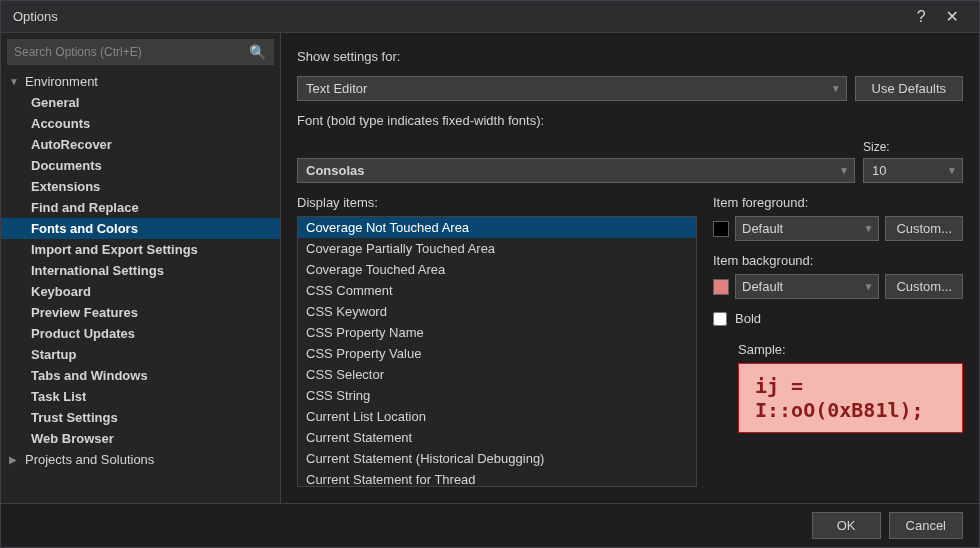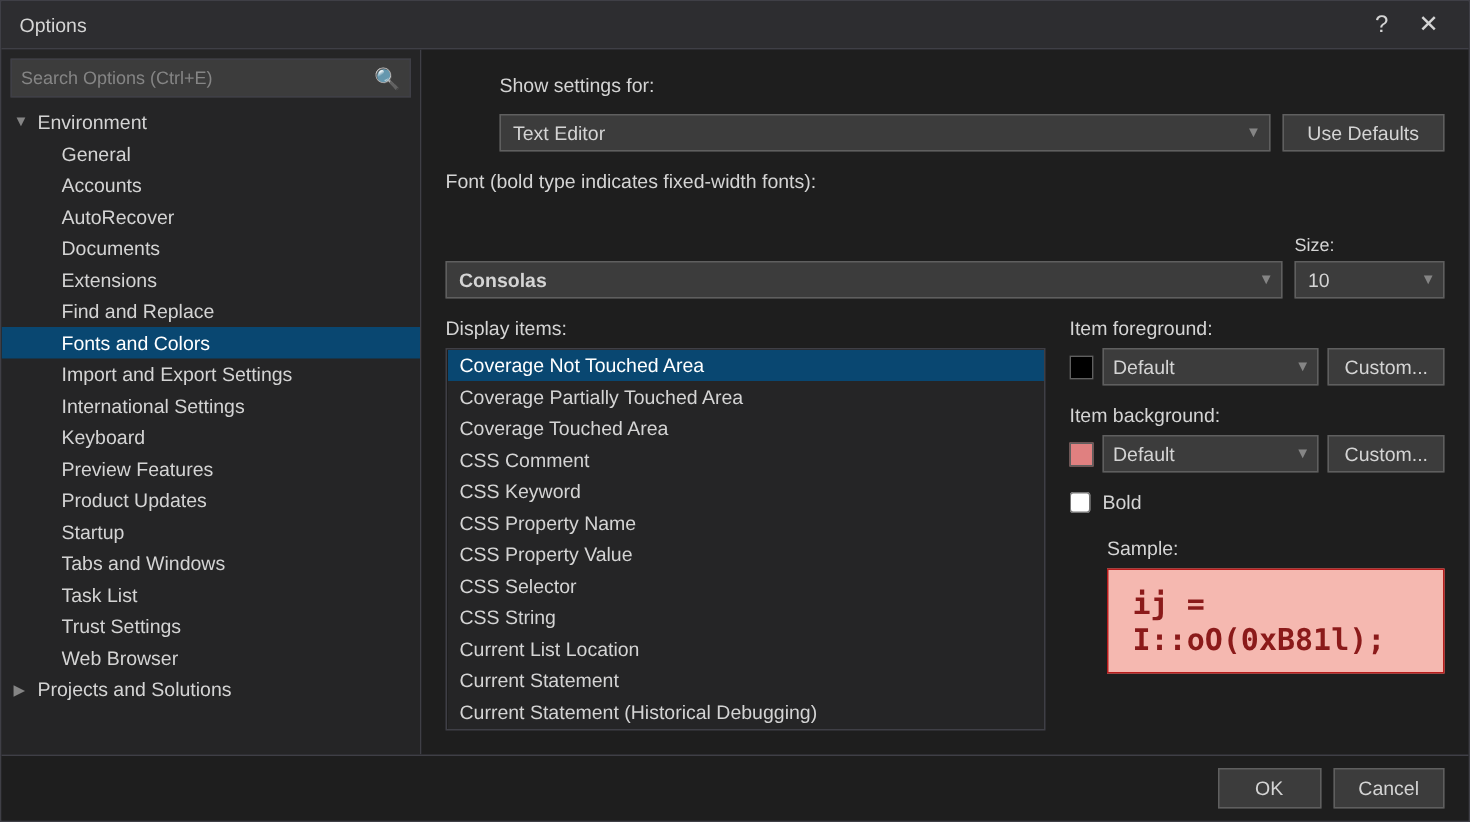--- a/index.html
+++ b/index.html
@@ -107,37 +107,37 @@
     }
     .tree-item.highlighted { background: #094771; color: #fff; }
     .tree-item .arrow {
       width: 16px;
       font-size: 10px;
       color: #858585;
       flex-shrink: 0;
     }
     .tree-item .label { overflow: hidden; text-overflow: ellipsis; }
     .child-item {
-      padding-left: 40px;
+      padding-left: 30px;
+      font-weight: bold;
     }
     
     .right-panel {
       flex: 1;
       background: #1e1e1e;
       padding: 16px;
       display: flex;
       flex-direction: column;
       gap: 12px;
       overflow: hidden;
     }
     .settings-row {
       display: flex;
       align-items: center;
       gap: 8px;
-      margin-left: 36px;
     }
     .label-text {
       font-size: 13px;
       color: #d4d4d4;
     }
     .dropdown-wrapper {
       position: relative;
       display: inline-flex;
       align-items: center;
     }
@@ -167,21 +167,21 @@
       cursor: pointer;
       font-size: 13px;
       white-space: nowrap;
     }
     .font-row {
       display: flex;
       align-items: flex-end;
       gap: 8px;
     }
     .font-wrapper { flex: 1; border-radius: 11px; }
-    .size-wrapper { width: 100px; margin-top: 16px; }
+    .size-wrapper { width: 100px; }
     .row-label {
       font-size: 12px;
       color: #d4d4d4;
       margin-bottom: 4px;
     }
     
     .display-section {
       display: flex;
       gap: 16px;
       flex: 1;

